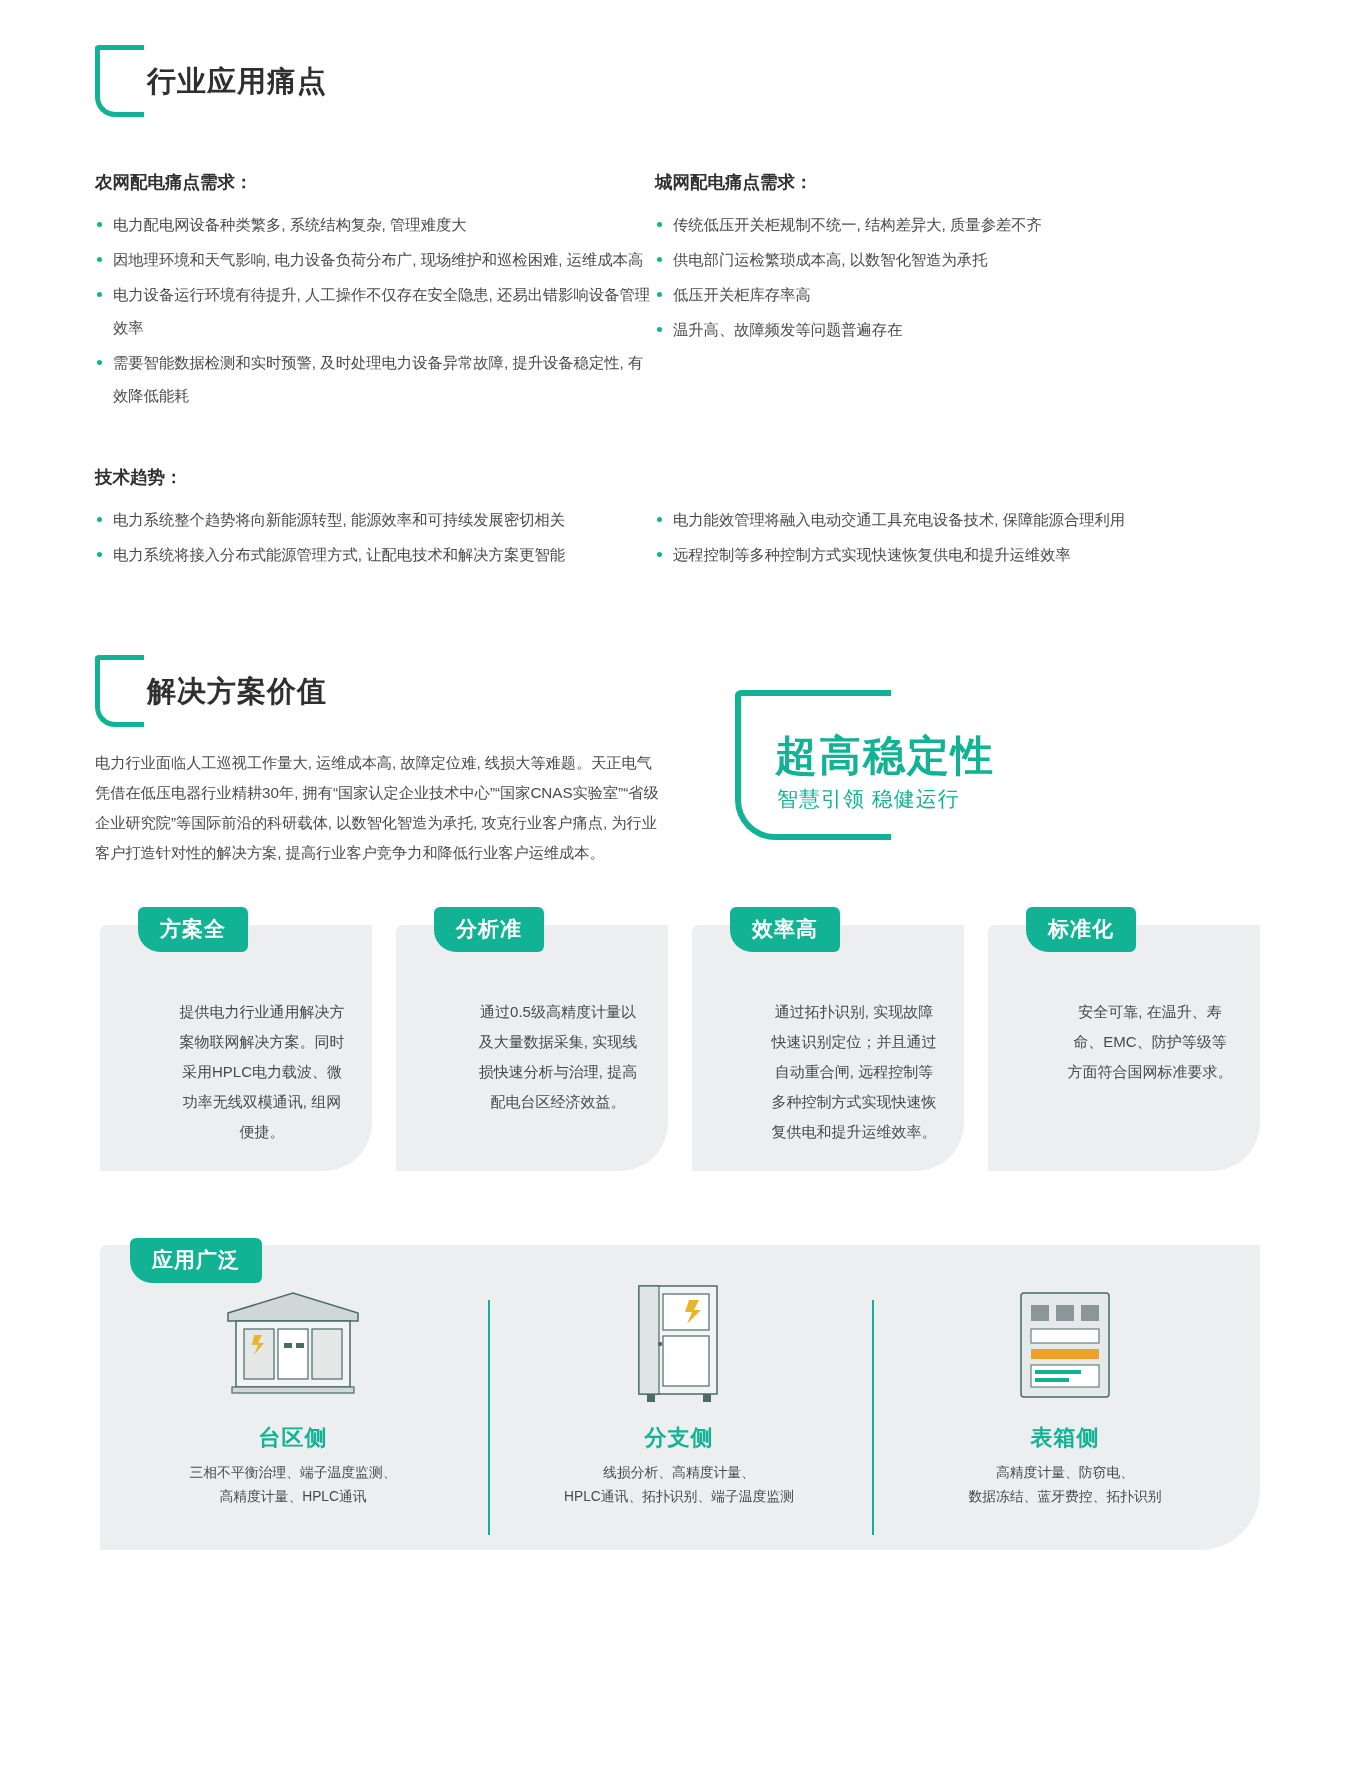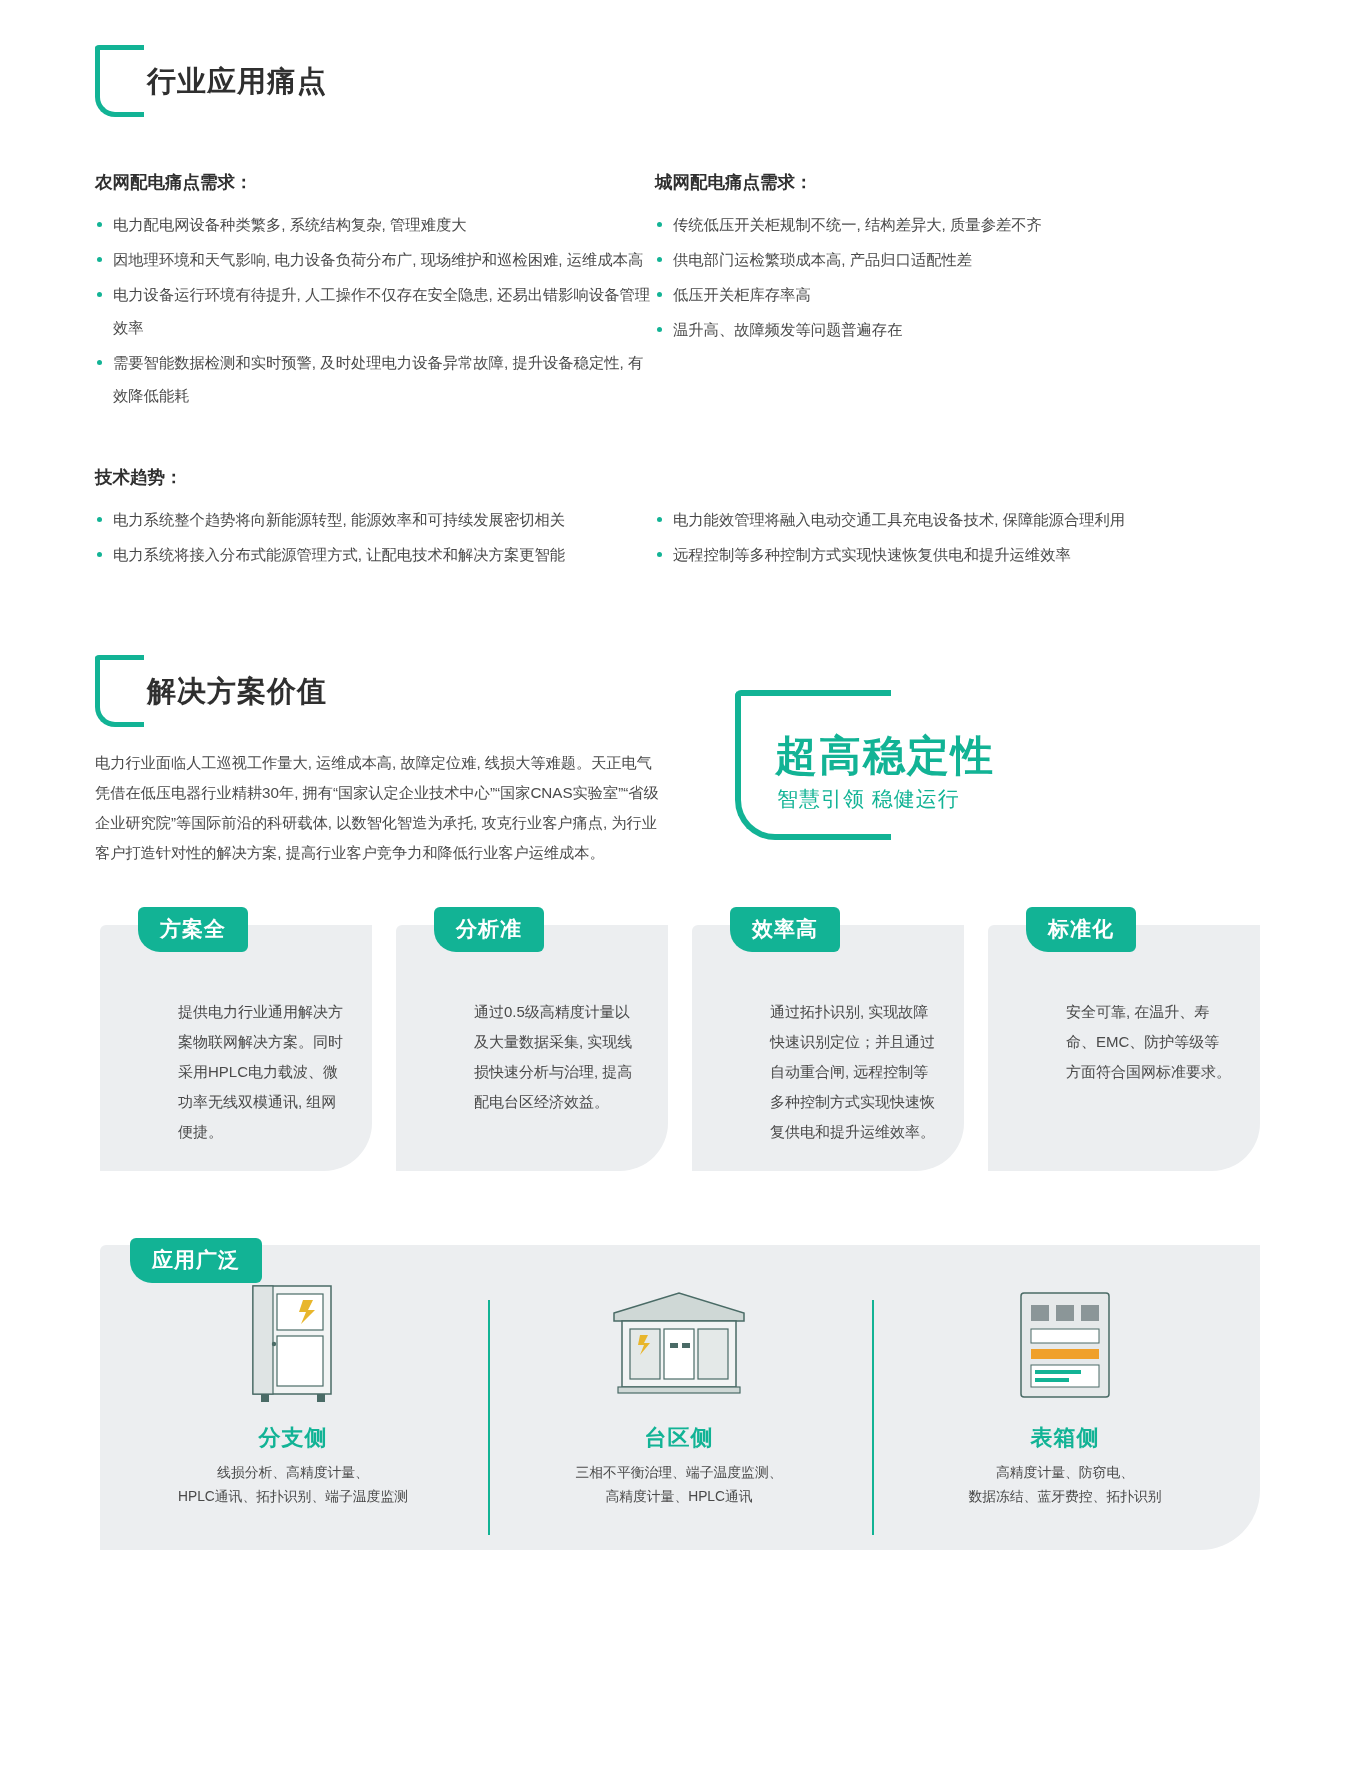--- a/index.html
+++ b/index.html
@@ -95,20 +95,21 @@
   }
 
   
   .cards { position: absolute; left: 100px; top: 925px; width: 1160px; display: flex; gap: 24px; }
   .card {
     position: relative; width: 328px; min-height: 225px;
     background: #eceef0;
     border-top-left-radius: 6px;
     border-bottom-right-radius: 48px;
     padding: 72px 26px 24px 30px;
+    text-align: center;
   }
   .card-tag {
     position: absolute; left: 38px; top: -18px;
     background: #12b395; color: #fff;
     font-size: 21px; font-weight: bold;
     padding: 8px 22px 9px 22px;
     border-top-left-radius: 6px;
     border-top-right-radius: 6px;
     border-bottom-right-radius: 6px;
     border-bottom-left-radius: 22px;
@@ -162,21 +163,21 @@
           <li>电力配电网设备种类繁多, 系统结构复杂, 管理难度大</li>
           <li>因地理环境和天气影响, 电力设备负荷分布广, 现场维护和巡检困难, 运维成本高</li>
           <li>电力设备运行环境有待提升, 人工操作不仅存在安全隐患, 还易出错影响设备管理效率</li>
           <li>需要智能数据检测和实时预警, 及时处理电力设备异常故障, 提升设备稳定性, 有效降低能耗</li>
         </ul>
       </div>
       <div class="col-right">
         <div class="col-title">城网配电痛点需求：</div>
         <ul class="bullets">
           <li>传统低压开关柜规制不统一, 结构差异大, 质量参差不齐</li>
-          <li>供电部门运检繁琐成本高, 产品归口适配性差</li>
+          <li>供电部门运检繁琐成本高, 以数智化智造为承托</li>
           <li>低压开关柜库存率高</li>
           <li>温升高、故障频发等问题普遍存在</li>
         </ul>
       </div>
     </div>
   </div>
 
   <div class="trend-wrap">
     <div class="col-title">技术趋势：</div>
     <div class="trend-cols">
@@ -223,38 +224,20 @@
     </div>
   </div>
 
   <div class="app-panel"></div>
   <div class="app-tag">应用广泛</div>
 
   <div class="divider div1"></div>
   <div class="divider div2"></div>
 
   <div class="app-items">
-
-    <div class="app-item">
-      <div class="app-icon">
-        <svg width="120" height="125" viewBox="0 0 120 125">
-          <rect x="20" y="6" width="78" height="108" fill="#f2f4f4" stroke="#4a6b66" stroke-width="1.5"></rect>
-          <rect x="20" y="6" width="20" height="108" fill="#dfe4e4" stroke="#4a6b66" stroke-width="1.2"></rect>
-          <rect x="44" y="14" width="46" height="36" fill="#ffffff" stroke="#4a6b66" stroke-width="1.2"></rect>
-          <rect x="44" y="56" width="46" height="50" fill="#ffffff" stroke="#4a6b66" stroke-width="1.2"></rect>
-          <polygon points="70,20 80,20 75,30 82,30 68,44 73,32 66,32" fill="#e8b62c"></polygon>
-          <circle cx="41" cy="64" r="2.2" fill="#4a6b66"></circle>
-          <rect x="28" y="114" width="8" height="8" fill="#4a6b66"></rect>
-          <rect x="84" y="114" width="8" height="8" fill="#4a6b66"></rect>
-        </svg>
-      </div>
-      <div class="app-name">分支侧</div>
-      <div class="app-desc" style="white-space:pre-line;">线损分析、高精度计量、
-HPLC通讯、拓扑识别、端子温度监测</div>
-    </div>
 
     <div class="app-item">
       <div class="app-icon">
         <svg width="150" height="120" viewBox="0 0 150 120">
           <polygon points="10,28 75,8 140,28 140,36 10,36" fill="#cfd8d6" stroke="#4a6b66" stroke-width="1.5"></polygon>
           <rect x="18" y="36" width="114" height="66" fill="#f2f4f4" stroke="#4a6b66" stroke-width="1.5"></rect>
           <rect x="26" y="44" width="30" height="50" fill="#e4e9e8" stroke="#4a6b66" stroke-width="1.2"></rect>
           <rect x="60" y="44" width="30" height="50" fill="#ffffff" stroke="#4a6b66" stroke-width="1.2"></rect>
           <rect x="94" y="44" width="30" height="50" fill="#e4e9e8" stroke="#4a6b66" stroke-width="1.2"></rect>
           <rect x="66" y="58" width="8" height="5" fill="#4a6b66"></rect>
@@ -263,20 +246,38 @@
           <rect x="14" y="102" width="122" height="6" fill="#cfd8d6" stroke="#4a6b66" stroke-width="1.2"></rect>
         </svg>
       </div>
       <div class="app-name">台区侧</div>
       <div class="app-desc" style="white-space:pre-line;">三相不平衡治理、端子温度监测、
 高精度计量、HPLC通讯</div>
     </div>
 
     <div class="app-item">
       <div class="app-icon">
+        <svg width="120" height="125" viewBox="0 0 120 125">
+          <rect x="20" y="6" width="78" height="108" fill="#f2f4f4" stroke="#4a6b66" stroke-width="1.5"></rect>
+          <rect x="20" y="6" width="20" height="108" fill="#dfe4e4" stroke="#4a6b66" stroke-width="1.2"></rect>
+          <rect x="44" y="14" width="46" height="36" fill="#ffffff" stroke="#4a6b66" stroke-width="1.2"></rect>
+          <rect x="44" y="56" width="46" height="50" fill="#ffffff" stroke="#4a6b66" stroke-width="1.2"></rect>
+          <polygon points="70,20 80,20 75,30 82,30 68,44 73,32 66,32" fill="#e8b62c"></polygon>
+          <circle cx="41" cy="64" r="2.2" fill="#4a6b66"></circle>
+          <rect x="28" y="114" width="8" height="8" fill="#4a6b66"></rect>
+          <rect x="84" y="114" width="8" height="8" fill="#4a6b66"></rect>
+        </svg>
+      </div>
+      <div class="app-name">分支侧</div>
+      <div class="app-desc" style="white-space:pre-line;">线损分析、高精度计量、
+HPLC通讯、拓扑识别、端子温度监测</div>
+    </div>
+
+    <div class="app-item">
+      <div class="app-icon">
         <svg width="120" height="118" viewBox="0 0 120 118">
           <rect x="16" y="6" width="88" height="104" rx="3" fill="#e6e9ea" stroke="#4a6b66" stroke-width="1.5"></rect>
           <rect x="26" y="18" width="18" height="16" fill="#8b9698"></rect>
           <rect x="51" y="18" width="18" height="16" fill="#8b9698"></rect>
           <rect x="76" y="18" width="18" height="16" fill="#8b9698"></rect>
           <rect x="26" y="42" width="68" height="14" fill="#ffffff" stroke="#4a6b66" stroke-width="1"></rect>
           <rect x="26" y="62" width="68" height="10" fill="#f0a02a"></rect>
           <rect x="26" y="78" width="68" height="22" fill="#ffffff" stroke="#4a6b66" stroke-width="1"></rect>
           <rect x="30" y="83" width="46" height="4" fill="#12b395"></rect>
           <rect x="30" y="91" width="34" height="4" fill="#12b395"></rect>

